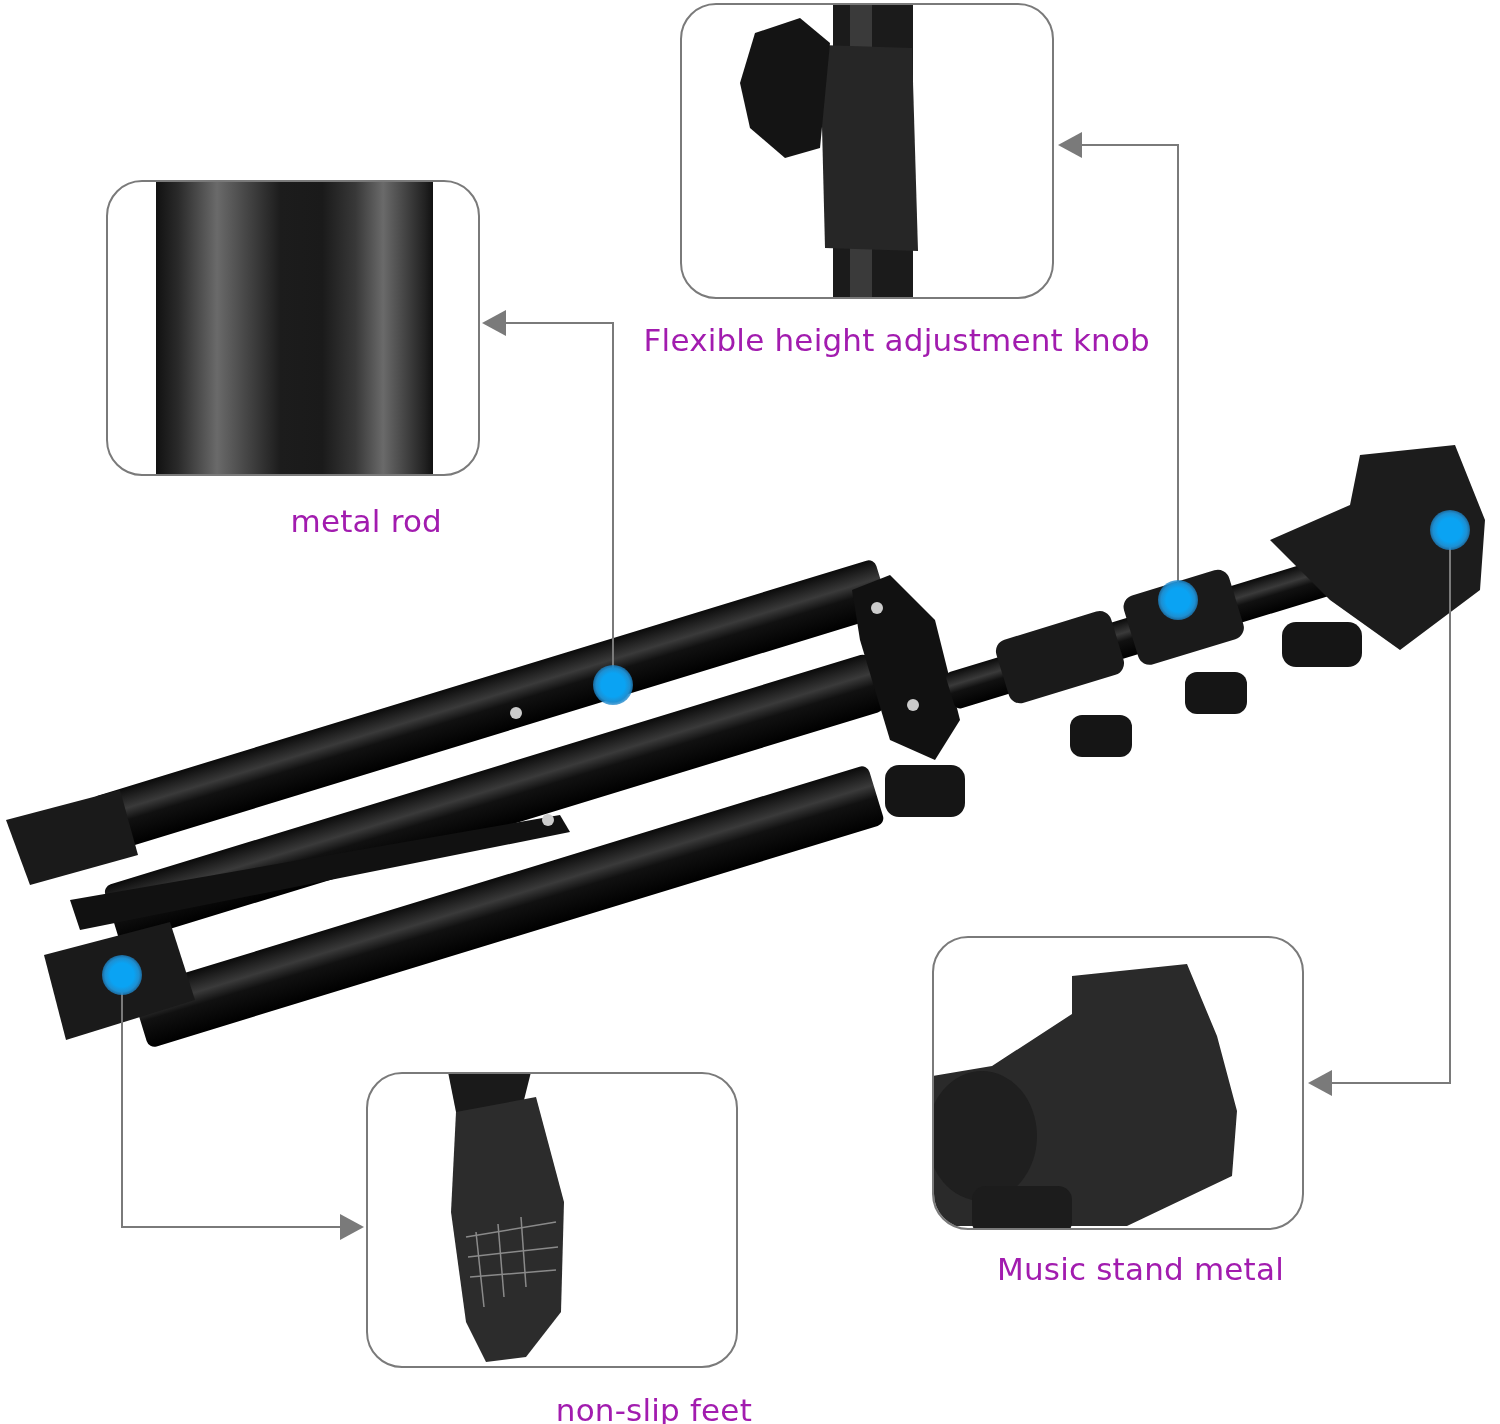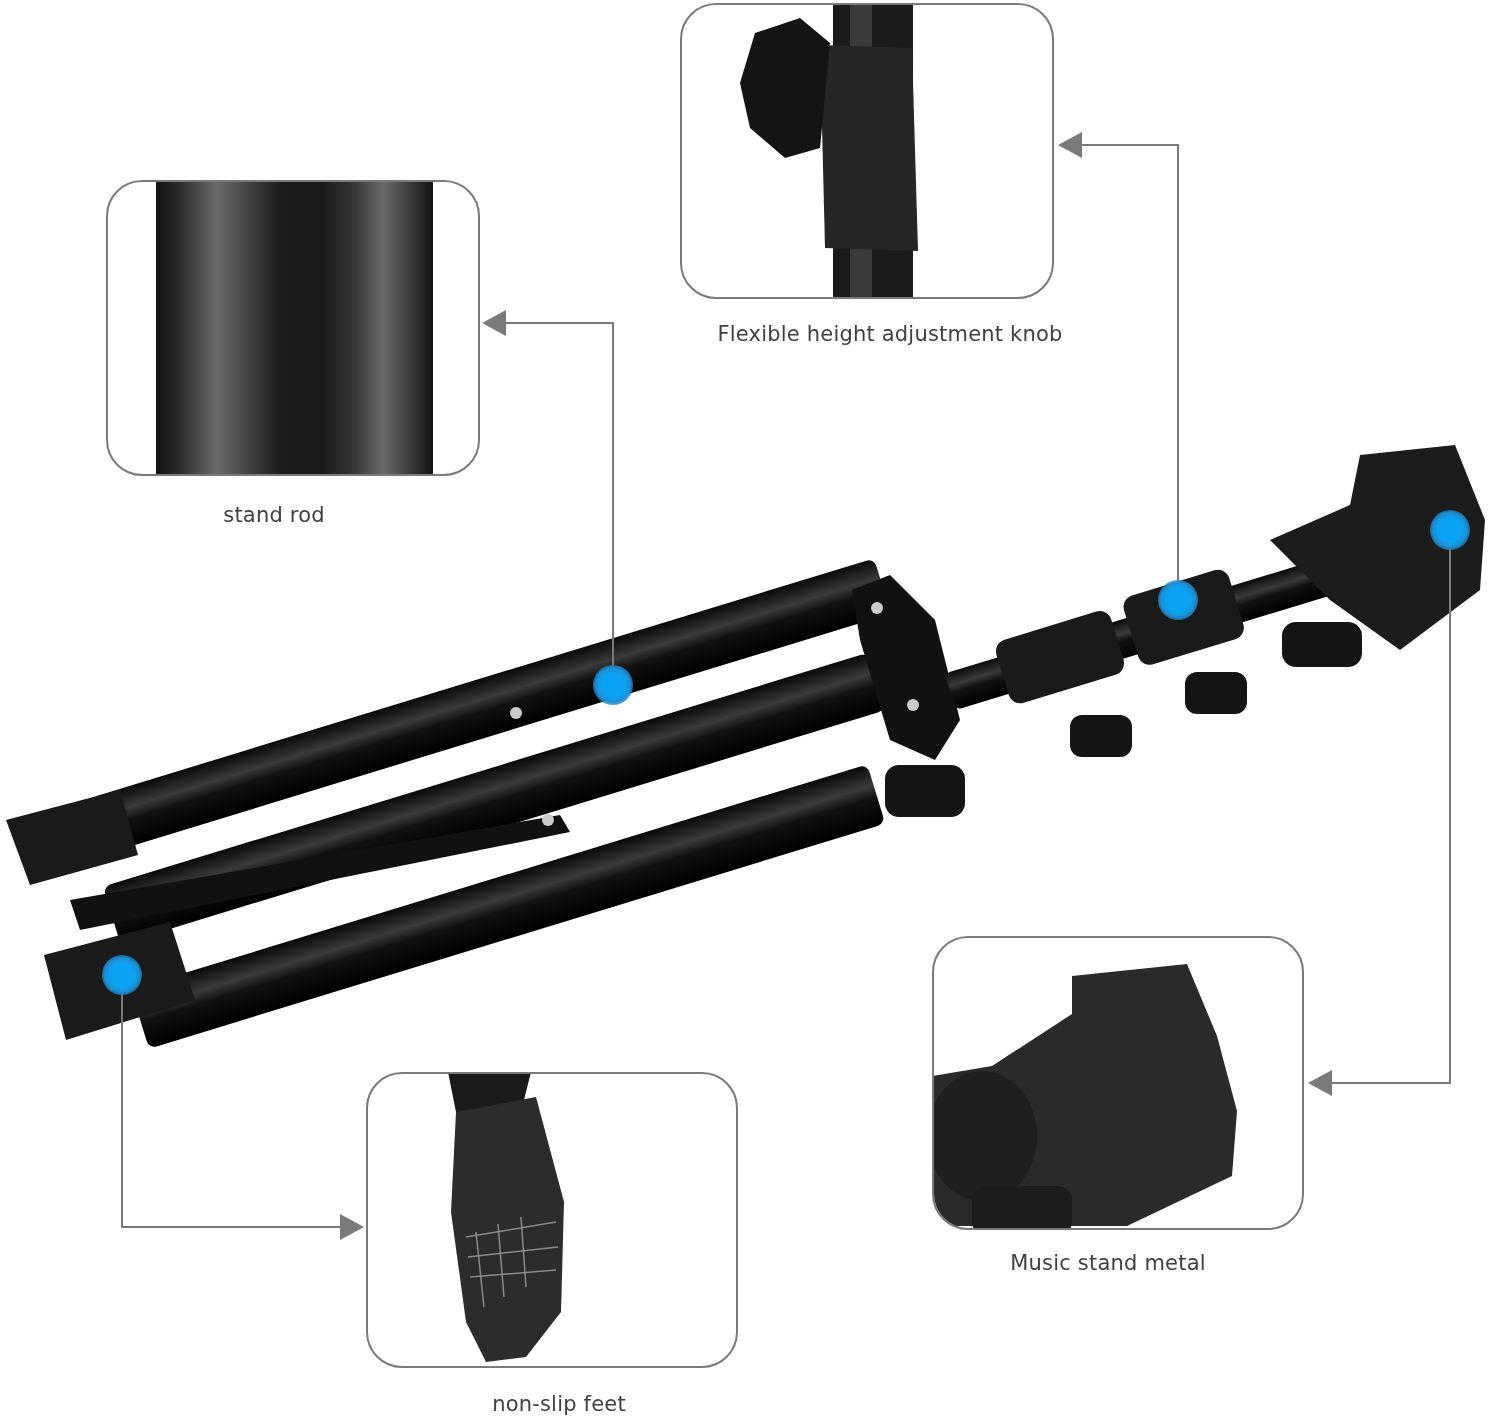--- a/index.html
+++ b/index.html
@@ -1,19 +1,19 @@
 <!DOCTYPE html>
 <html><head>
   <meta charset="utf-8">
   <style>
     html, body { margin:0; padding:0; background:#ffffff; }
     body { width:1500px; height:1424px; position:relative; overflow:hidden; font-family:"DejaVu Sans", sans-serif; }
     .abs { position:absolute; }
     .callout-box { position:absolute; border:2px solid #7a7a7a; border-radius:36px; background:#fff; overflow:hidden; box-sizing:border-box; }
-    .caption { position:absolute; color:#404040; font-size:21px; text-align:center; white-space:nowrap; letter-spacing:0.2px; }
+    .caption { position:absolute; color:#a21caf; font-size:31px; text-align:right; white-space:nowrap; letter-spacing:0.2px; }
     .line { position:absolute; background:#7a7a7a; }
     .dot { position:absolute; width:40px; height:40px; border-radius:50%; background:radial-gradient(circle, #0aa3f3 0 42%, #1d8fd2 60%, rgba(30,120,190,0.55) 78%, rgba(30,120,190,0) 100%); transform:translate(-50%,-50%); }
     svg { display:block; }
   </style>
 </head>
 <body>
 
 <svg class="abs" style="left:0;top:0" width="1500" height="1424" viewBox="0 0 1500 1424">
   <defs>
     <linearGradient id="tube" x1="0" y1="0" x2="0" y2="1">
@@ -58,21 +58,21 @@
   <rect x="1070" y="715" width="62" height="42" rx="12" fill="#151515"></rect>
   <rect x="1185" y="672" width="62" height="42" rx="12" fill="#151515"></rect>
   <rect x="1282" y="622" width="80" height="45" rx="14" fill="#151515"></rect>
 
   <path d="M1270 540 L1350 505 L1360 455 L1455 445 L1485 520 L1480 590 L1400 650 L1330 600 Z" fill="#1c1c1c"></path>
 </svg>
 
 <div class="callout-box" style="left:106px;top:180px;width:374px;height:296px;">
   <div style="position:absolute;left:48px;top:0;width:277px;height:100%;background:linear-gradient(90deg,#111 0%,#2a2a2a 8%,#6a6a6a 22%,#1c1c1c 45%,#1a1a1a 60%,#383838 72%,#6a6a6a 82%,#222 97%,#111 100%);"></div>
 </div>
-<div class="caption" style="left:106px;top:503px;width:336px;">stand rod</div>
+<div class="caption" style="left:106px;top:503px;width:336px;">metal rod</div>
 
 <div class="callout-box" style="left:680px;top:3px;width:374px;height:296px;">
   <svg width="374" height="296" style="position:absolute;left:-2px;top:-2px">
     <rect x="153" y="0" width="80" height="300" fill="#1b1b1b"></rect>
     <rect x="170" y="0" width="22" height="300" fill="#3a3a3a"></rect>
     <path d="M140 42 L232 45 L238 248 L145 245 Z" fill="#262626"></path>
     <path d="M75 30 L120 15 L150 40 L140 145 L105 155 L70 125 L60 80 Z" fill="#141414"></path>
   </svg>
 </div>
 <div class="caption" style="left:630px;top:322px;width:520px;">Flexible height adjustment knob</div>

